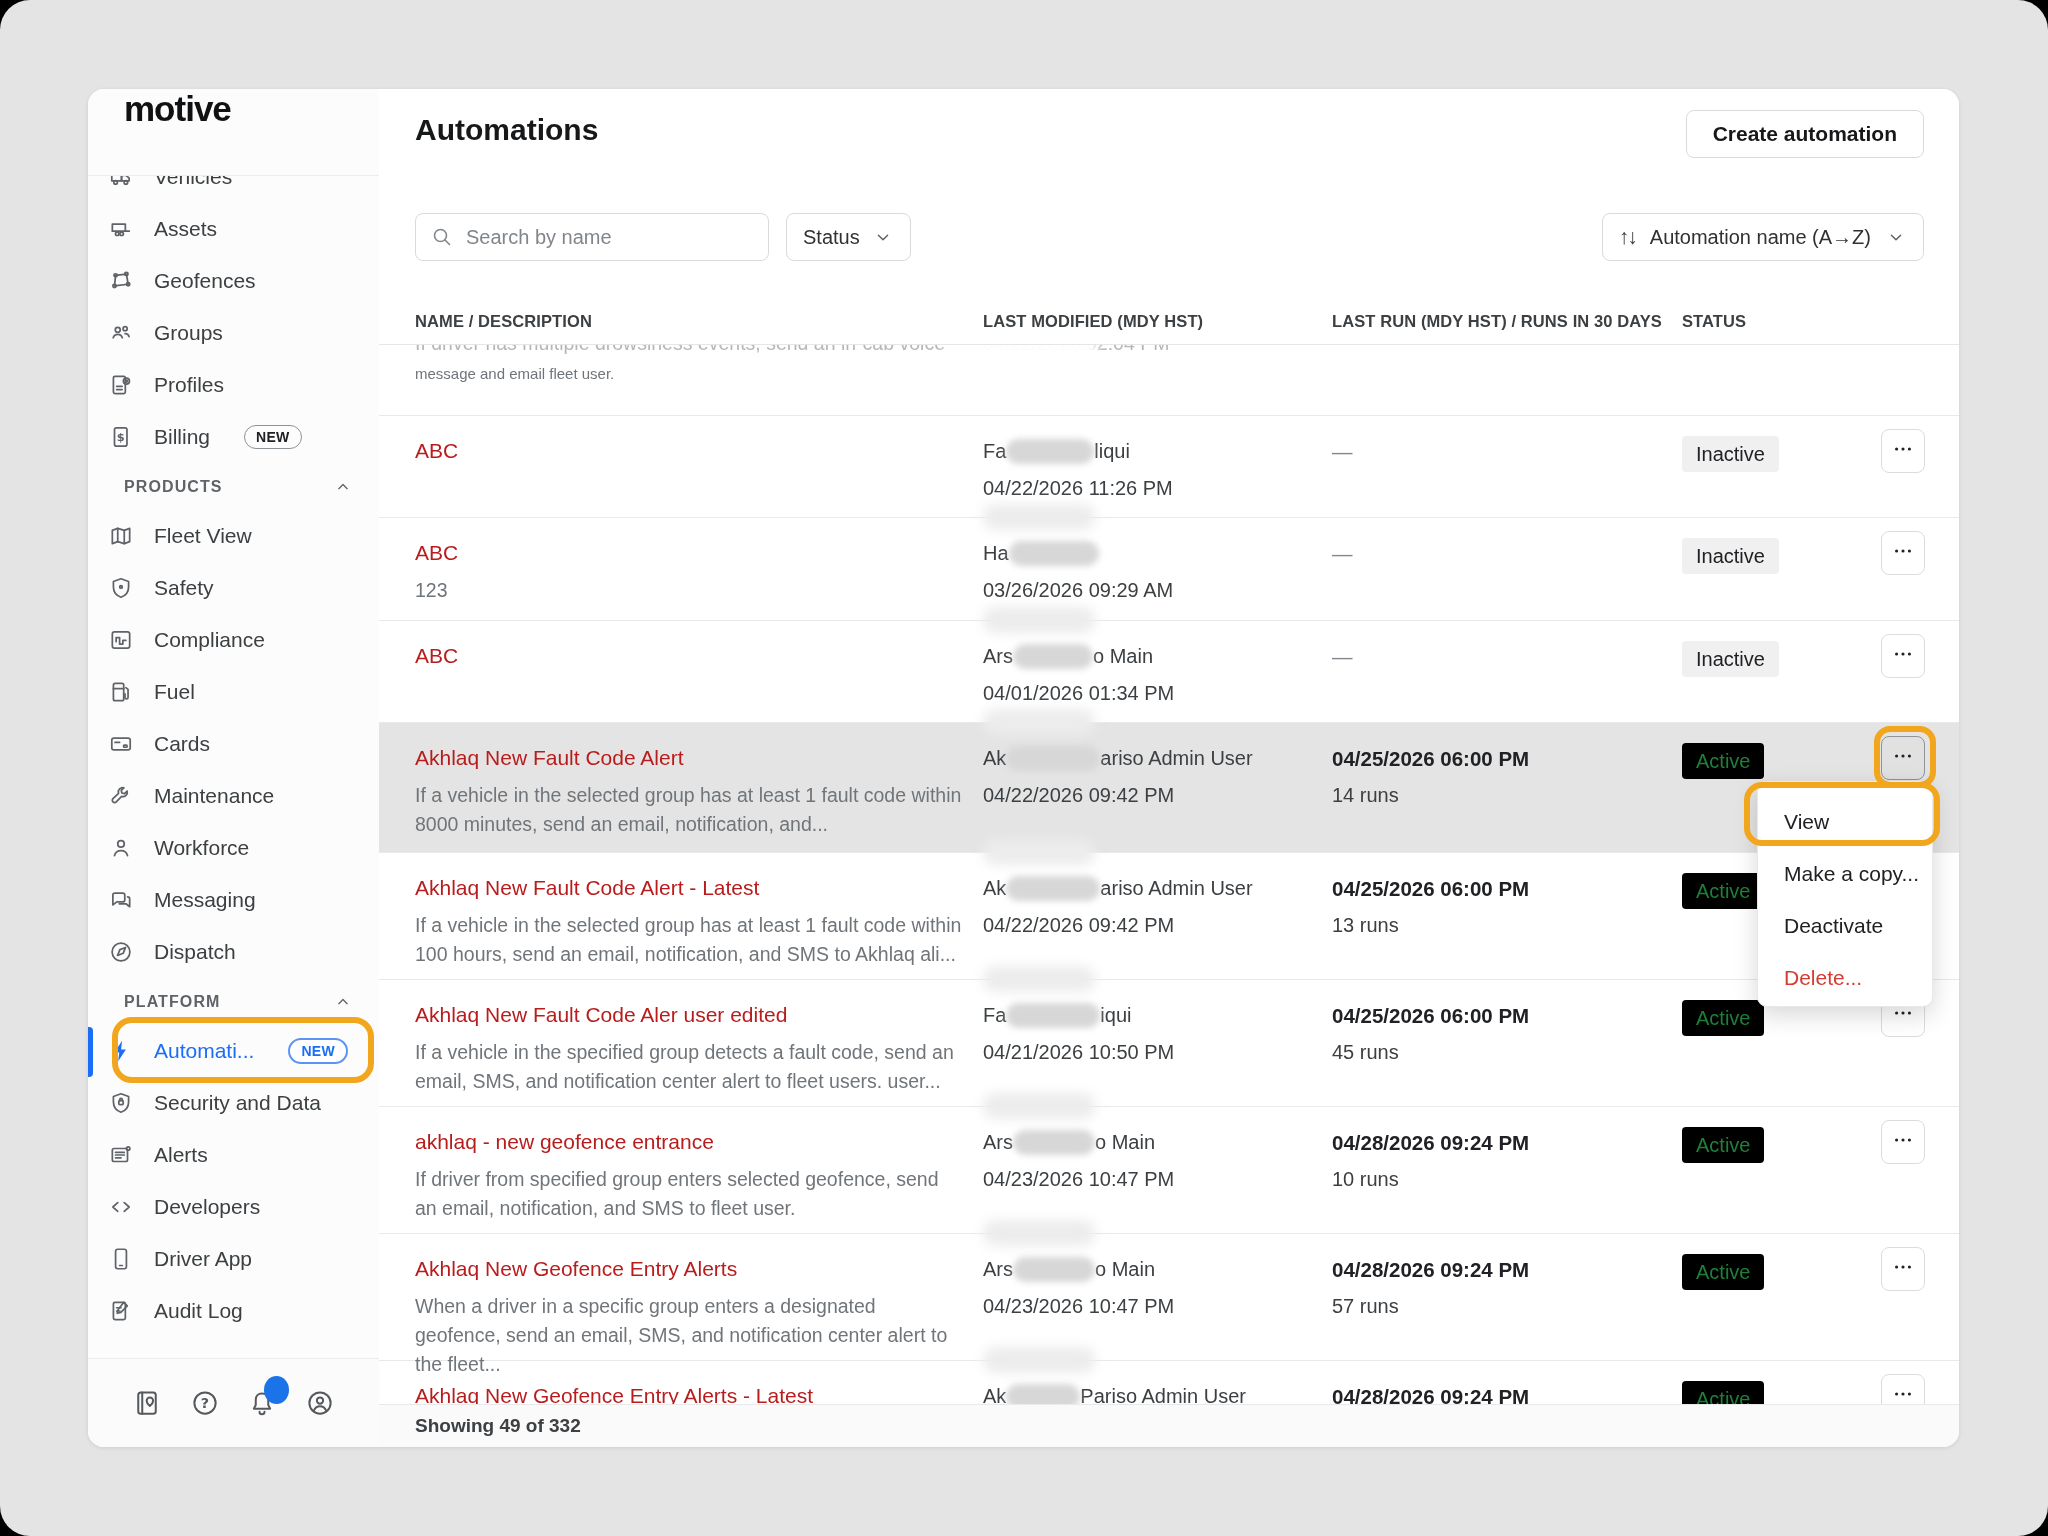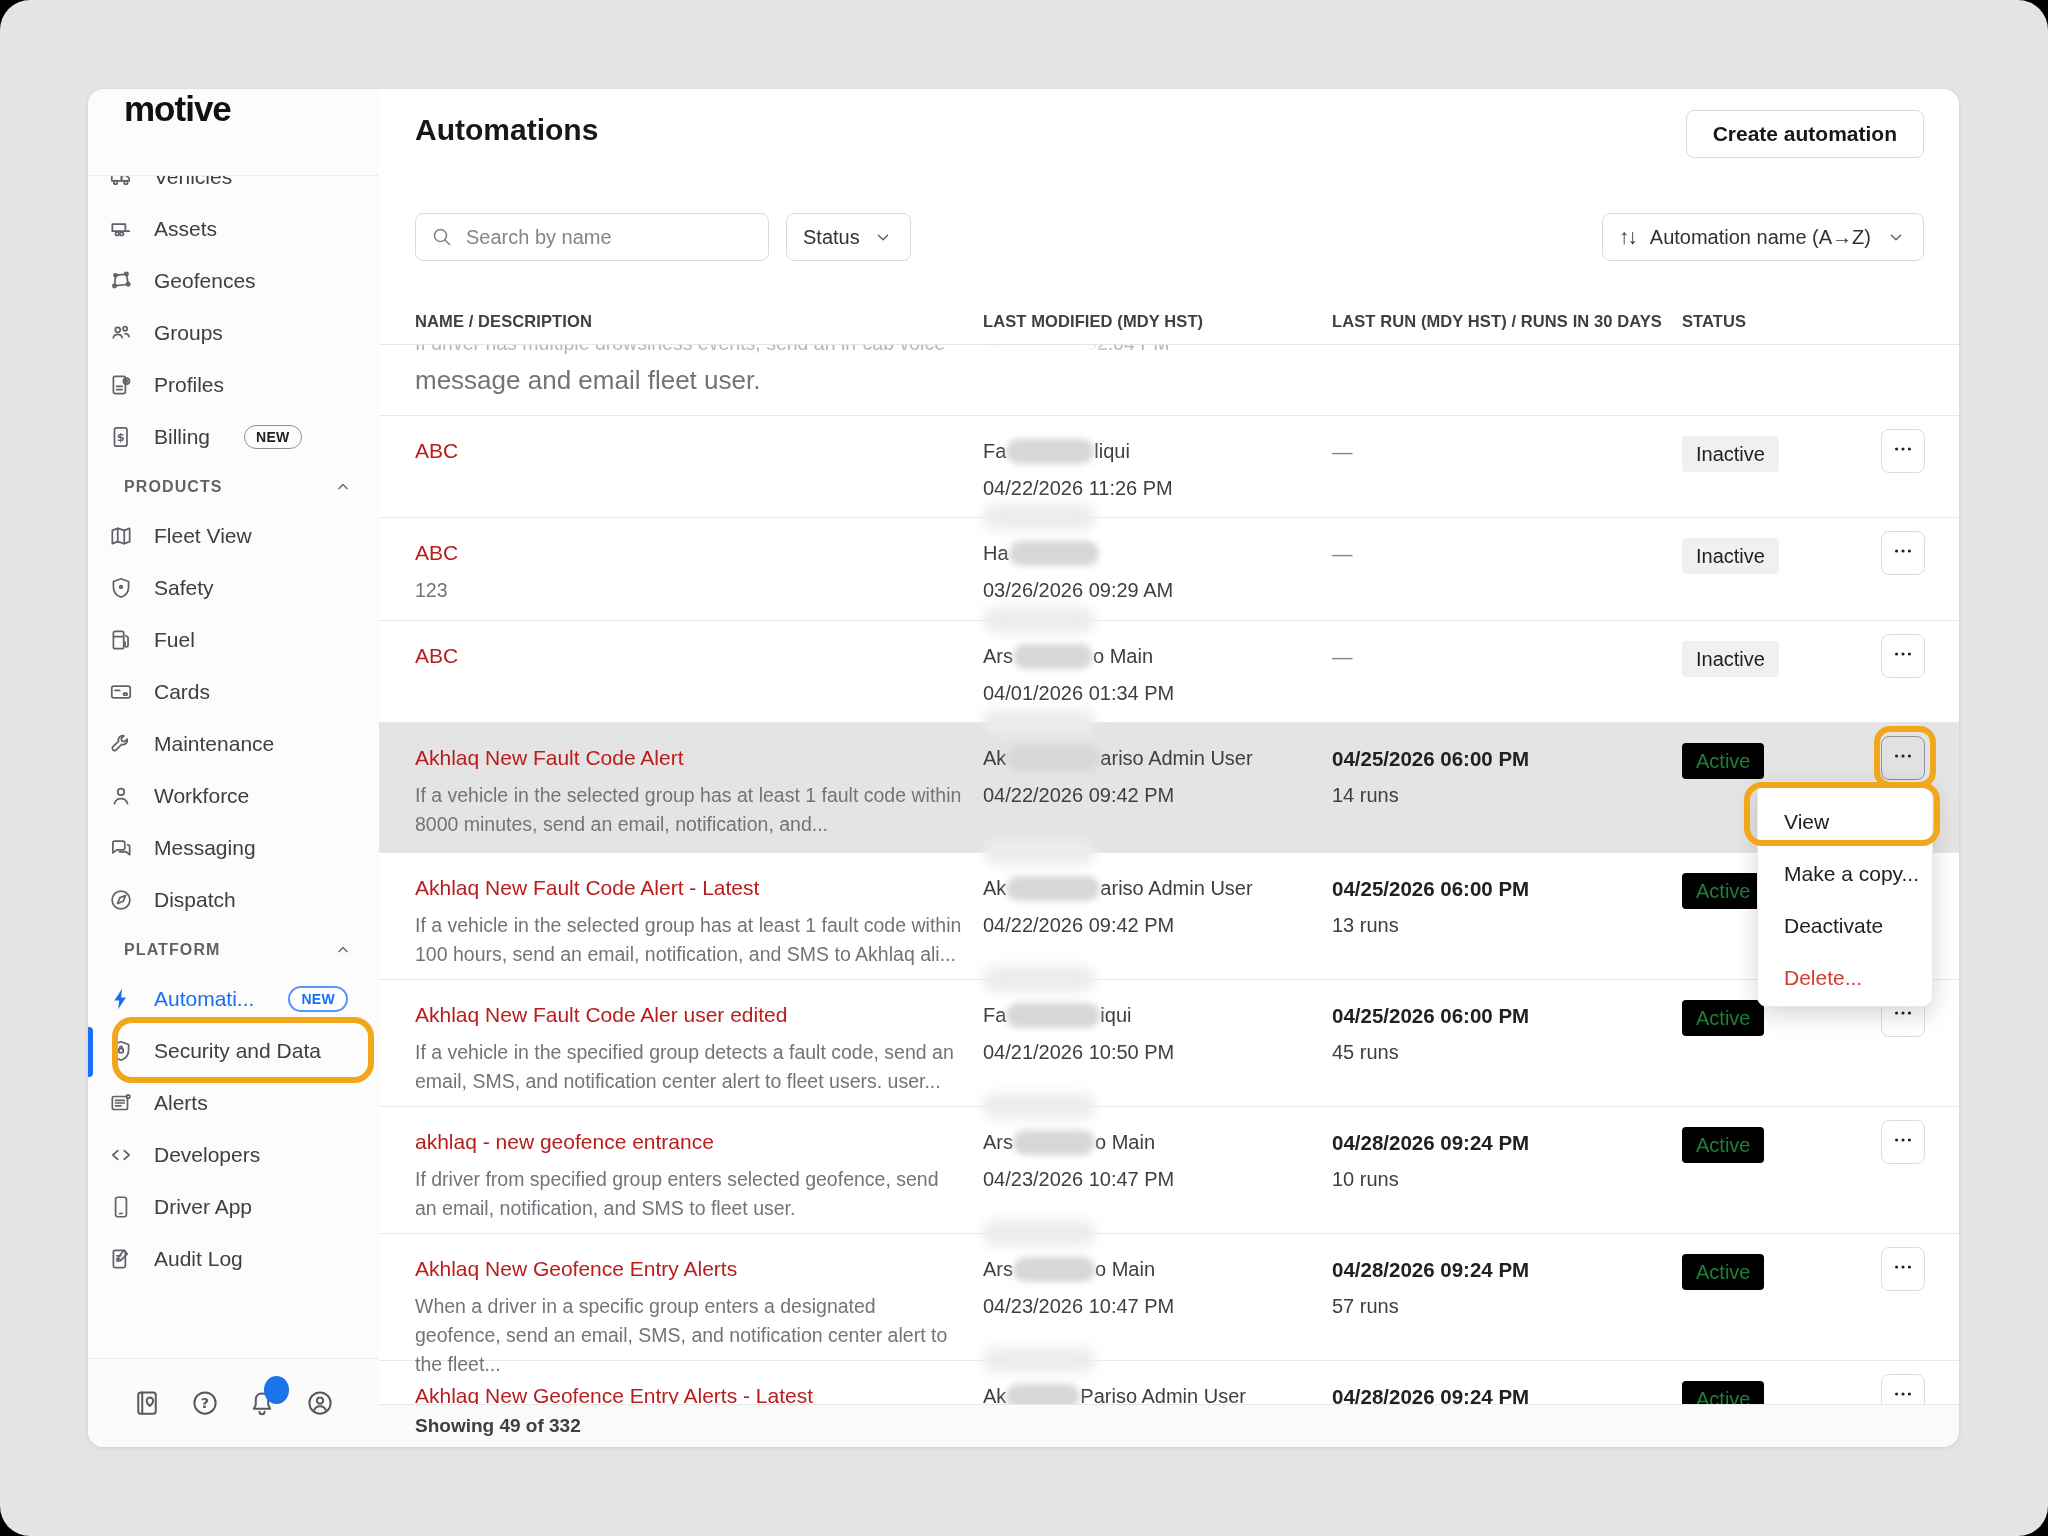--- a/index.html
+++ b/index.html
@@ -83,21 +83,21 @@
   .smudge{position:absolute;bottom:-13px;left:604px;width:112px;height:26px;background:#ececec;
           filter:blur(6px);border-radius:12px;z-index:2;pointer-events:none;}
 
   
   .partial{height:70px;position:relative;border-bottom:1px solid #e9e9e9;}
   .clipline{position:absolute;top:0;height:15px;overflow:hidden;color:#9aa0a6;font-size:19.5px;
             opacity:.75;filter:blur(.5px);}
   .clipline>span{display:block;margin-top:-13px;}
   .cl-name{left:36px;width:560px;}
   .cl-date{left:604px;width:320px;}
-  .partial .line2{position:absolute;top:20px;left:36px;font-size:26px;color:#70757a;}
+  .partial .line2{position:absolute;top:20px;left:36px;font-size:15px;color:#70757a;}
   .smudge-white{position:absolute;top:-10px;left:568px;width:150px;height:28px;background:rgba(255,255,255,.95);
                 filter:blur(5px);z-index:2;pointer-events:none;}
 
   
   .table-footer{position:absolute;left:0;right:0;bottom:0;height:42px;background:#fafafa;
                 border-top:1px solid #e9e9e9;display:flex;align-items:center;padding-left:36px;
                 font-size:19px;font-weight:600;color:#3c4043;z-index:15;}
 
   
   .ctx-menu{position:absolute;left:1378px;top:692px;width:176px;height:226px;background:#fff;
@@ -208,20 +208,29 @@
             <span>Fleet View</span>
           </div>
           <div class="nav-item">
             <span class="ic">
               <svg width="26" height="26" viewBox="0 0 24 24" fill="none" stroke="currentColor" stroke-width="1.6" stroke-linecap="round" stroke-linejoin="round">
                 <path d="M12 3.5 19 6v5c0 4.5-3 8-7 9.5-4-1.5-7-5-7-9.5V6z"></path>
                 <circle cx="12" cy="11" r="1.2"></circle>
               </svg>
             </span>
             <span>Safety</span>
+          </div>
+          <div class="nav-item">
+            <span class="ic">
+              <svg width="26" height="26" viewBox="0 0 24 24" fill="none" stroke="currentColor" stroke-width="1.6" stroke-linecap="round" stroke-linejoin="round">
+                <rect x="4" y="4.5" width="16" height="15" rx="2"></rect>
+                <path d="M7.5 13.5V9.8h3.2v6h3v-3.4h2.8"></path>
+              </svg>
+            </span>
+            <span>Compliance</span>
           </div>
           <div class="nav-item">
             <span class="ic">
               <svg width="26" height="26" viewBox="0 0 24 24" fill="none" stroke="currentColor" stroke-width="1.6" stroke-linecap="round" stroke-linejoin="round">
                 <rect x="5" y="4" width="9.5" height="16" rx="1.6"></rect>
                 <path d="M5 8.8h9.5"></path>
                 <path d="M16.5 8l2 1.6V17a1.4 1.4 0 0 1-2.8 0v-3.2"></path>
               </svg>
             </span>
             <span>Fuel</span>

